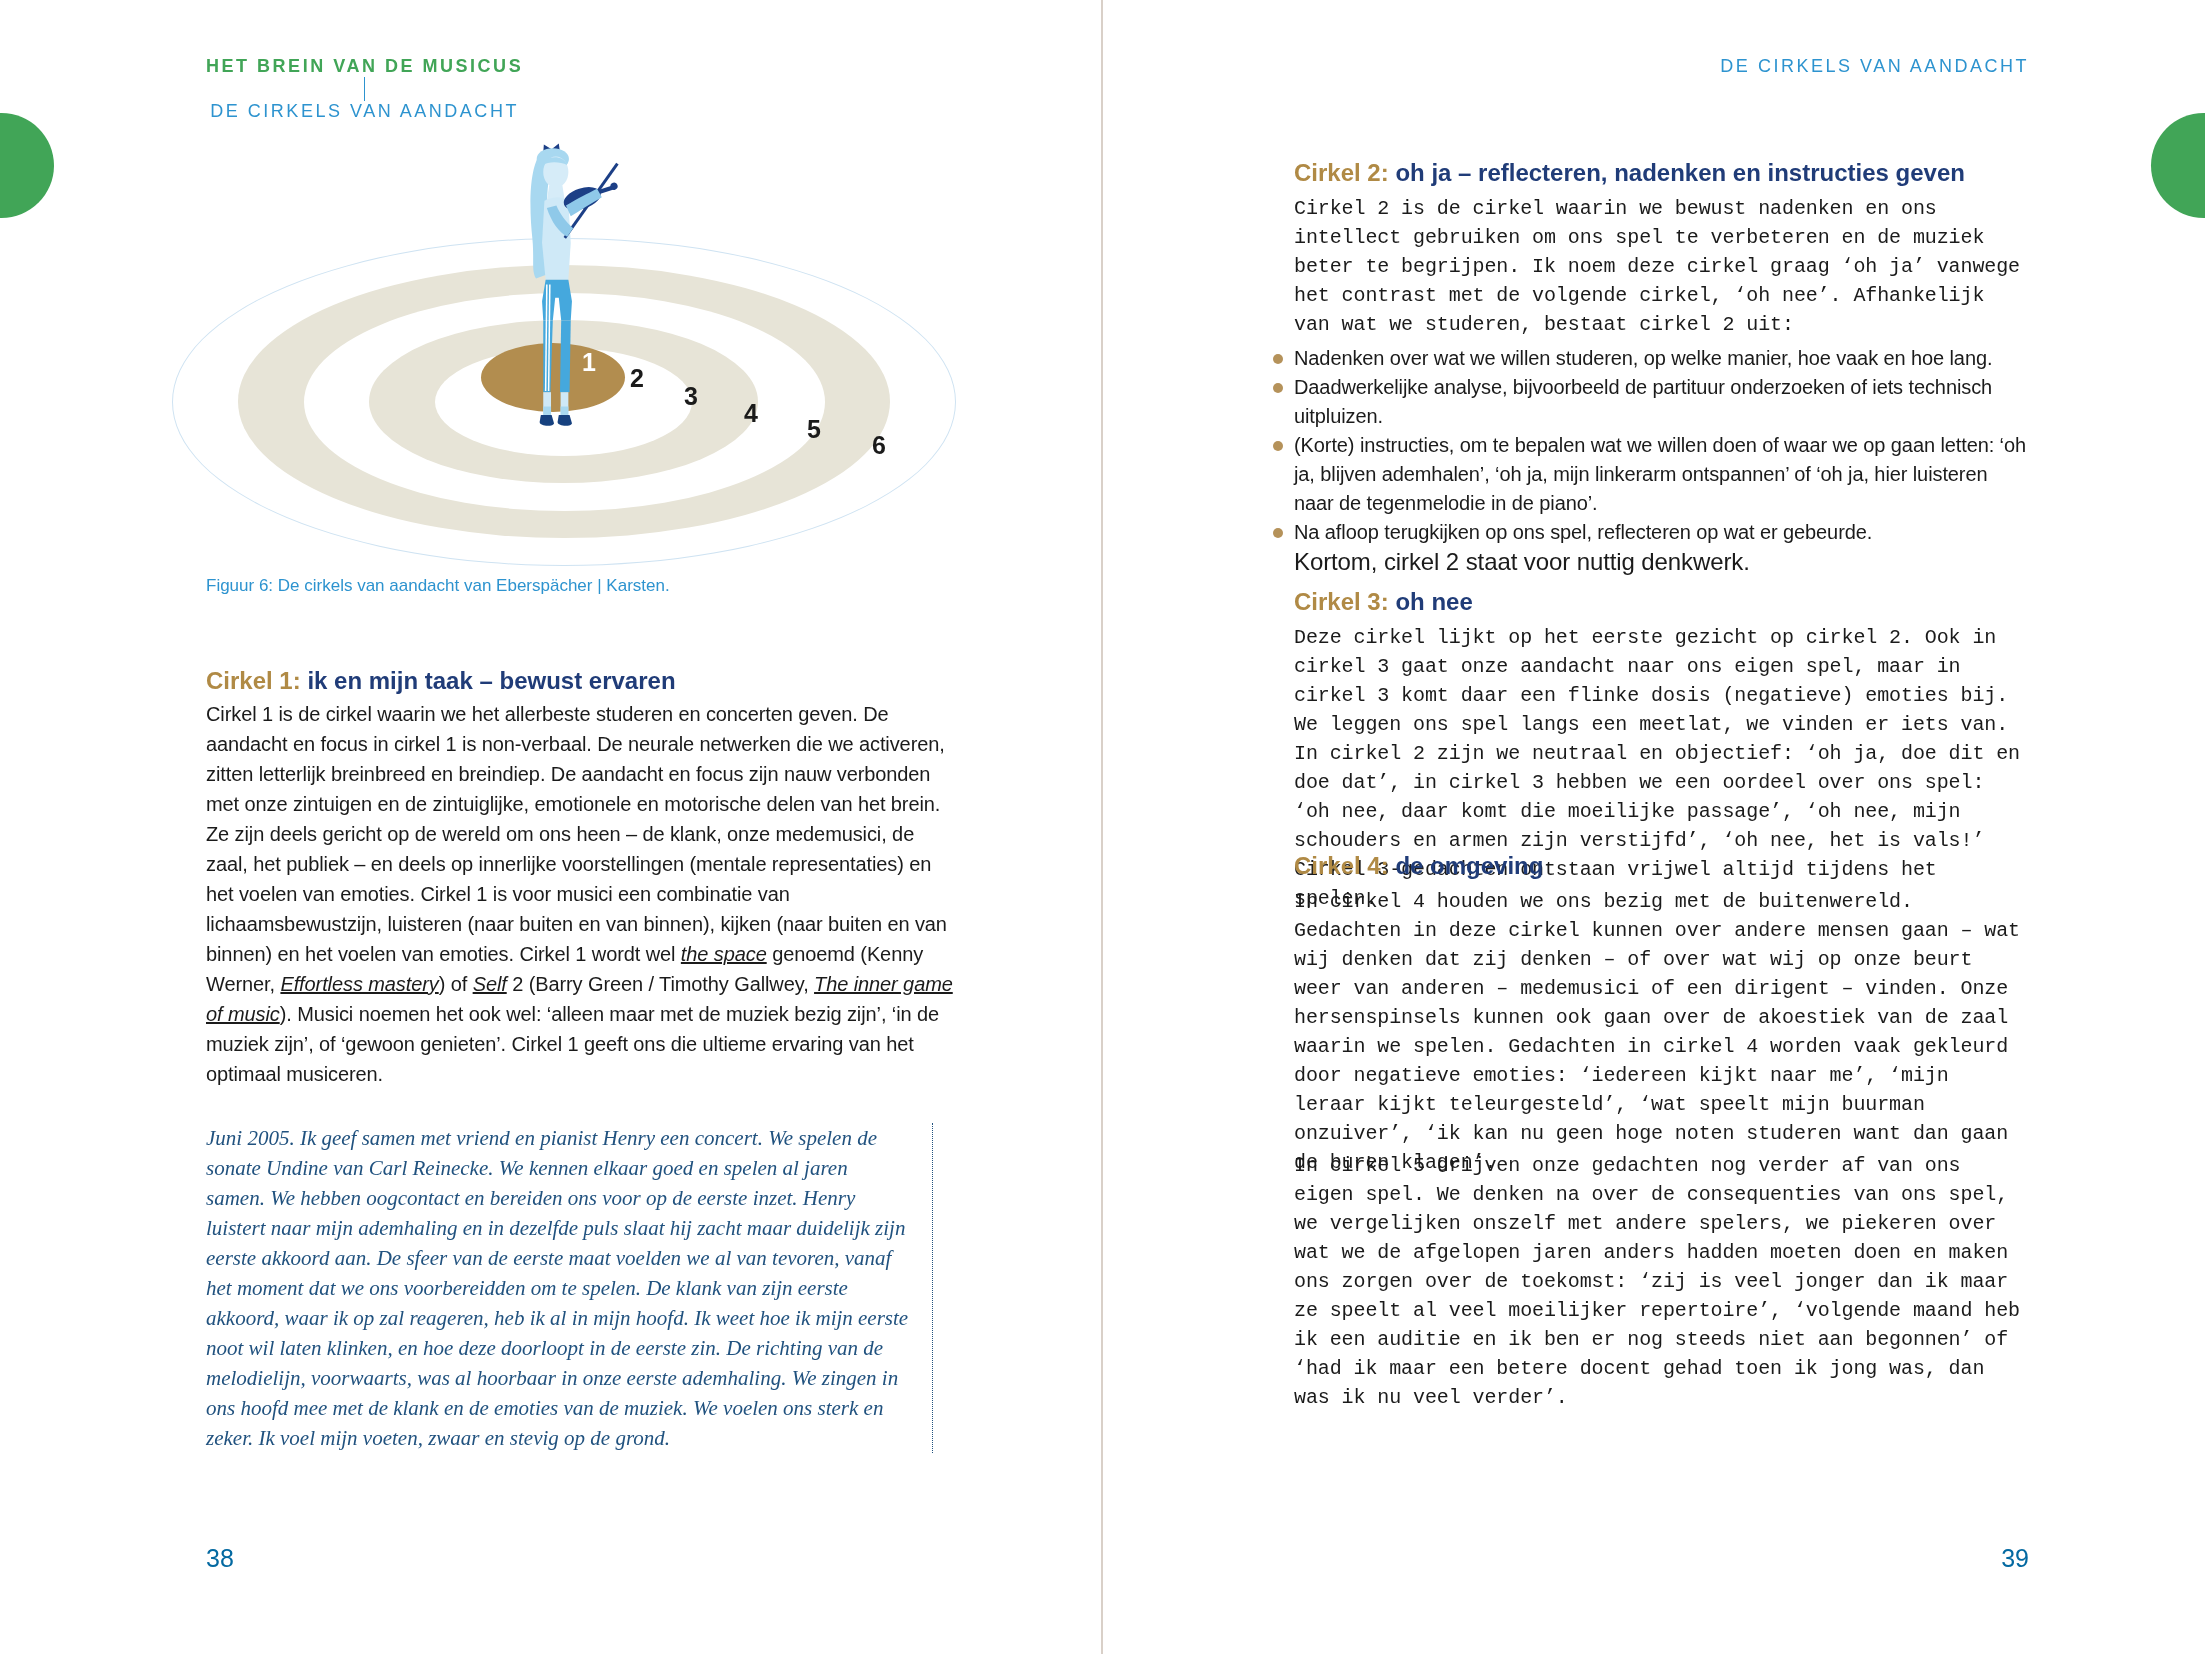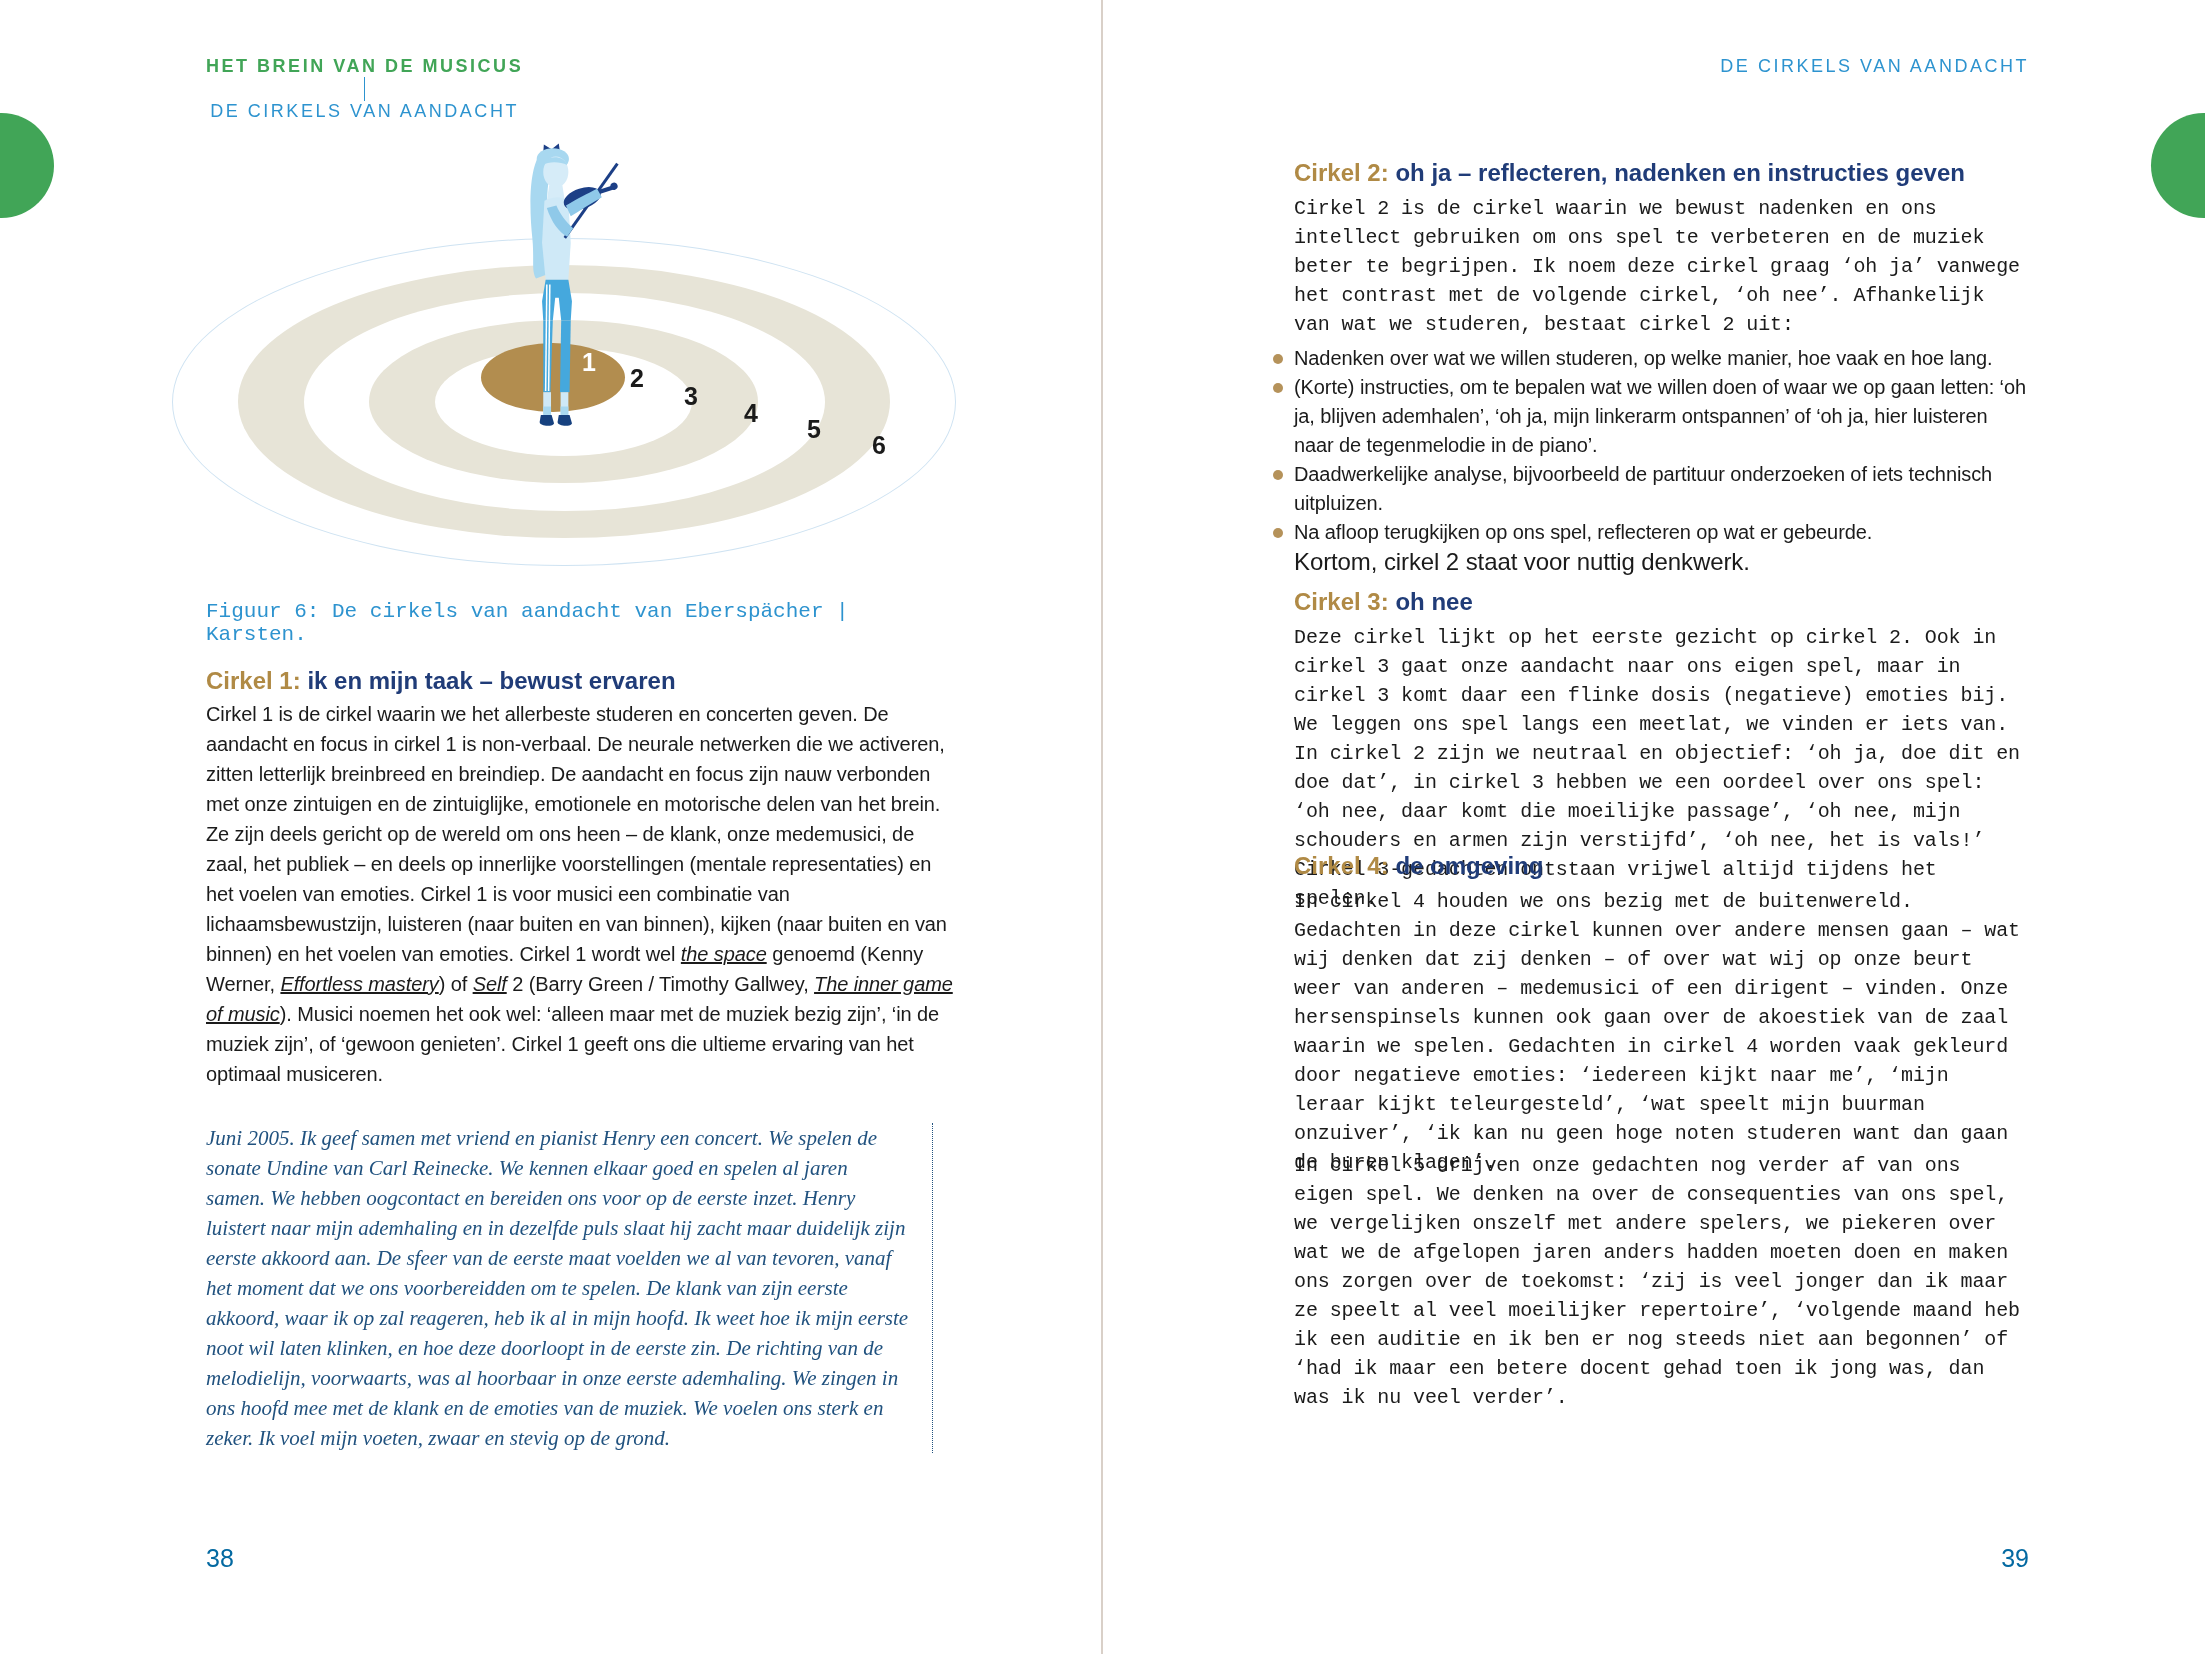--- a/index.html
+++ b/index.html
@@ -32,21 +32,21 @@
   .ring6{left:0;top:1.8px;width:784px;height:328px;background:#fff;border:1.8px solid var(--ring-stroke);}
   .ring5{left:66px;top:29px;width:652px;height:273px;background:var(--beige);}
   .ring4{left:132px;top:57px;width:521px;height:218px;background:#fff;}
   .ring3{left:197px;top:84px;width:389px;height:163px;background:var(--beige);}
   .ring2{left:263px;top:112px;width:257px;height:108px;background:#fff;}
   .ring1{left:309px;top:107px;width:144px;height:69px;background:var(--brown);}
   .fig-num{position:absolute;transform:translate(-50%,-50%);font-size:25px;font-weight:700;color:#1b1b1b;}
   .fig-num.n1{color:#fff;}
   .violinist{position:absolute;left:322px;top:-95px;}
 
-  .caption{position:absolute;left:206px;top:600px;width:749px;color:var(--blue);font-size:21px;font-family:Liberation Mono, monospace;}
+  .caption{position:absolute;left:206px;top:576px;width:749px;color:var(--blue);font-size:17px;}
 
   .sec-head{font-size:24px;font-weight:700;white-space:nowrap;}
   .sec-head .lbl{color:var(--gold);}
   .sec-head .ttl{color:var(--navy);}
   .c1-head{position:absolute;left:206px;top:667px;}
   .body-text{font-size:20px;line-height:30px;letter-spacing:-0.1px;color:var(--ink);}
   .c1-body{position:absolute;left:206px;top:699px;width:749px;}
   .body-text em{font-style:italic;text-decoration:underline;}
 
   .quote{
@@ -160,22 +160,22 @@
   <div class="runhead runhead-right">DE CIRKELS VAN AANDACHT</div>
 
   <div class="section sec2">
     <div class="sec-head">
       <span class="lbl">Cirkel 2:</span>
       <span class="ttl">oh ja – reflecteren, nadenken en instructies geven</span>
     </div>
     <div class="rbody">Cirkel 2 is de cirkel waarin we bewust nadenken en ons intellect gebruiken om ons spel te verbeteren en de muziek beter te begrijpen. Ik noem deze cirkel graag ‘oh ja’ vanwege het contrast met de volgende cirkel, ‘oh nee’. Afhankelijk van wat we studeren, bestaat cirkel 2 uit:</div>
     <ul class="bullets">
         <li>Nadenken over wat we willen studeren, op welke manier, hoe vaak en hoe lang.</li>
+        <li>Daadwerkelijke analyse, bijvoorbeeld de partituur onderzoeken of iets technisch uitpluizen.</li>
         <li>(Korte) instructies, om te bepalen wat we willen doen of waar we op gaan letten: ‘oh ja, blijven ademhalen’, ‘oh ja, mijn linkerarm ontspannen’ of ‘oh ja, hier luisteren naar de tegenmelodie in de piano’.</li>
-        <li>Daadwerkelijke analyse, bijvoorbeeld de partituur onderzoeken of iets technisch uitpluizen.</li>
         <li>Na afloop terugkijken op ons spel, reflecteren op wat er gebeurde.</li>
       </ul>
     <div class="closing">Kortom, cirkel 2 staat voor nuttig denkwerk.</div>
   </div>
 
   <div class="section sec3">
     <div class="sec-head">
       <span class="lbl">Cirkel 3:</span>
       <span class="ttl">oh nee</span>
     </div>

